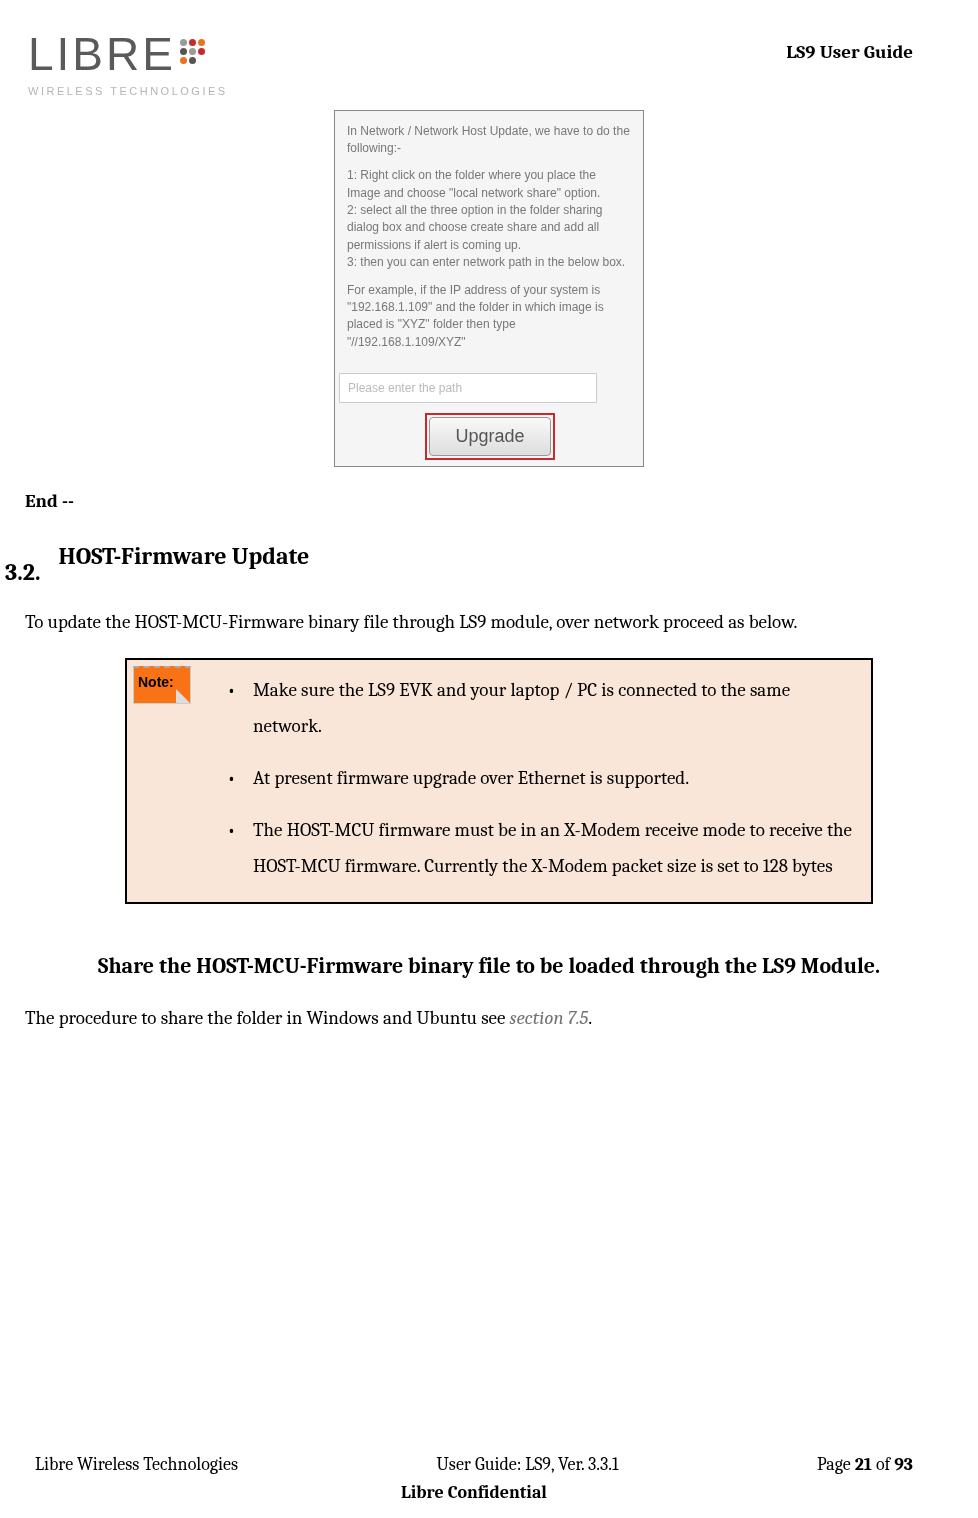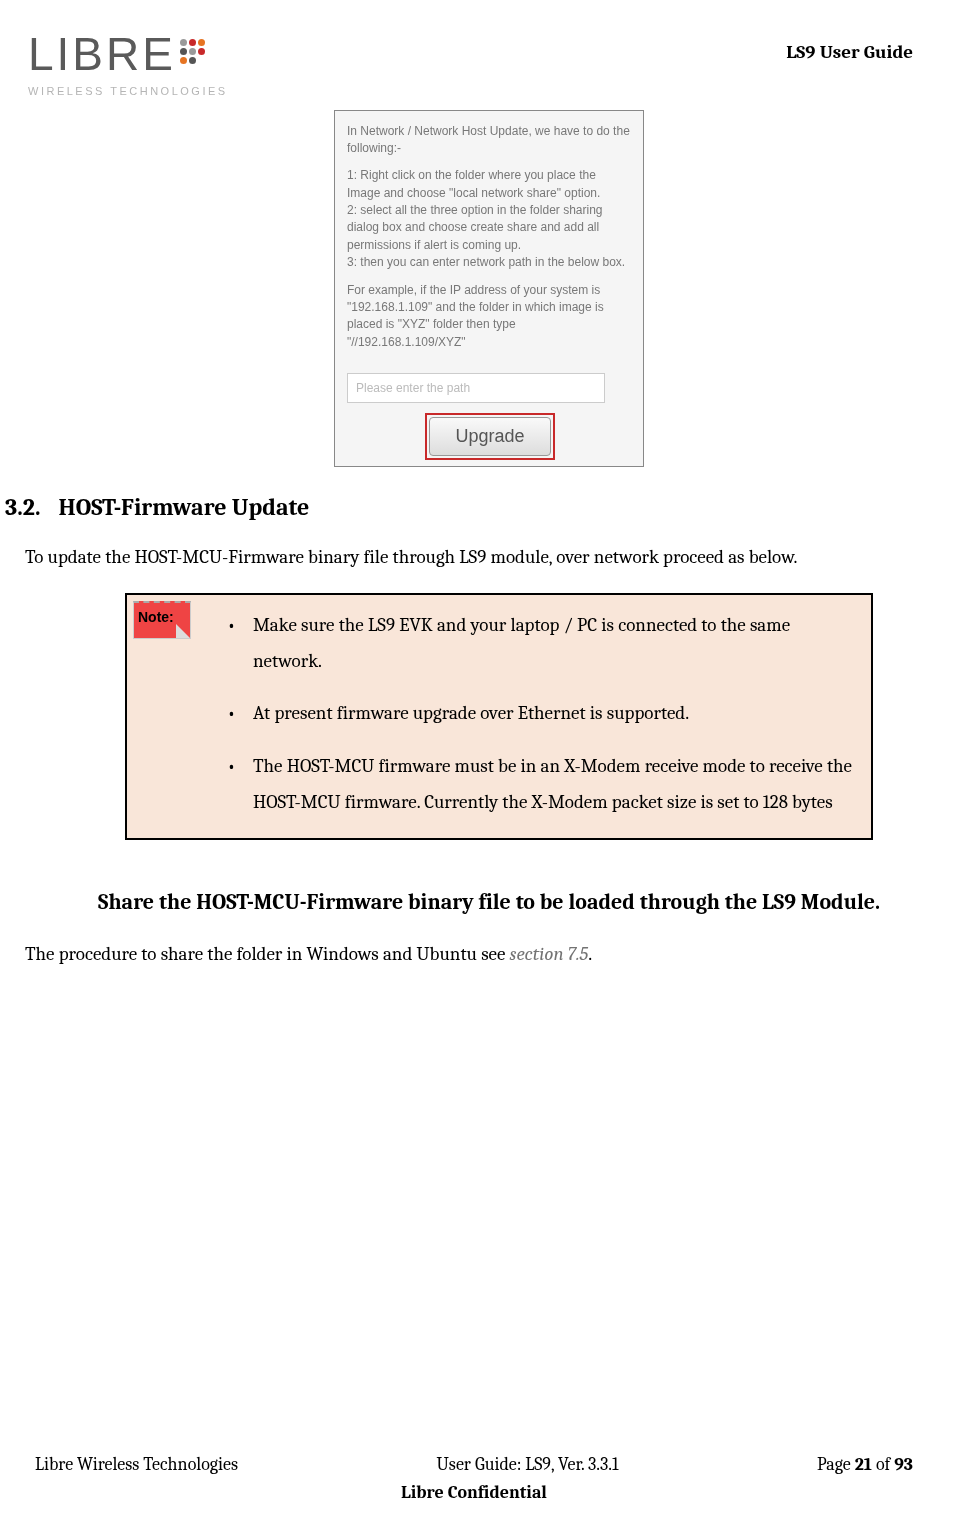--- a/index.html
+++ b/index.html
@@ -78,21 +78,21 @@
   }
   .dialog-body p { margin-bottom: 10px; }
   .dialog-input {
     width: 258px;
     height: 30px;
     border: 1px solid #ccc;
     background: #fff;
     color: #bbb;
     font-size: 12px;
     padding: 0 8px;
-    margin: 4px 0 10px 12px;
+    margin: 4px 0 10px 4px;
     display: flex;
     align-items: center;
     font-family: Arial, sans-serif;
   }
   .dialog-upgrade-wrap {
     border: 2px solid #c8292a;
     width: 130px;
     margin: 0 0 6px 90px;
     padding: 2px;
   }
@@ -111,36 +111,36 @@
     font-size: 19px;
   }
   .bold { font-weight: bold; }
   .section-heading {
     font-size: 24px;
     font-weight: bold;
     margin: 22px 0 14px 0;
     display: flex;
     gap: 18px;
   }
-  .section-heading .num { margin-left: -20px; }
+  .section-heading .num { margin-left: -20px; margin-top: 16px; }
   .note-box {
     border: 2px solid #000;
     background: #f9e6d9;
     margin: 18px 80px 18px 100px;
     display: flex;
     padding: 0;
   }
   .note-label-col {
     width: 100px;
     padding: 6px 0 0 6px;
     flex-shrink: 0;
   }
   .note-sticky {
     width: 58px;
-    background: #ef4444;
+    background: #f97316;
     border: 1px solid #ccc;
     font-weight: bold;
     font-size: 14px;
     padding: 4px 4px 10px 4px;
     position: relative;
     border-top: 2px dashed #aaa;
     font-family: Arial, sans-serif;
   }
   .note-curl {
     position: absolute;
@@ -233,20 +233,21 @@
       </p>
       <p>For example, if the IP address of your system is "192.168.1.109" and the folder in which image is placed is "XYZ" folder then type "//192.168.1.109/XYZ"</p>
     </div>
     <div class="dialog-input">Please enter the path</div>
     <div class="dialog-upgrade-wrap">
       <div class="dialog-upgrade-btn">Upgrade</div>
     </div>
   </div>
 
 
+  <p class="para bold">End --</p>
 
   <h2 class="section-heading">
     <span class="num">3.2.</span>
     <span>HOST-Firmware Update</span>
   </h2>
 
   <p class="para" style="line-height:1.9">To update the HOST-MCU-Firmware binary file through LS9 module, over network proceed as below.</p>
 
   <div class="note-box">
     <div class="note-label-col">

